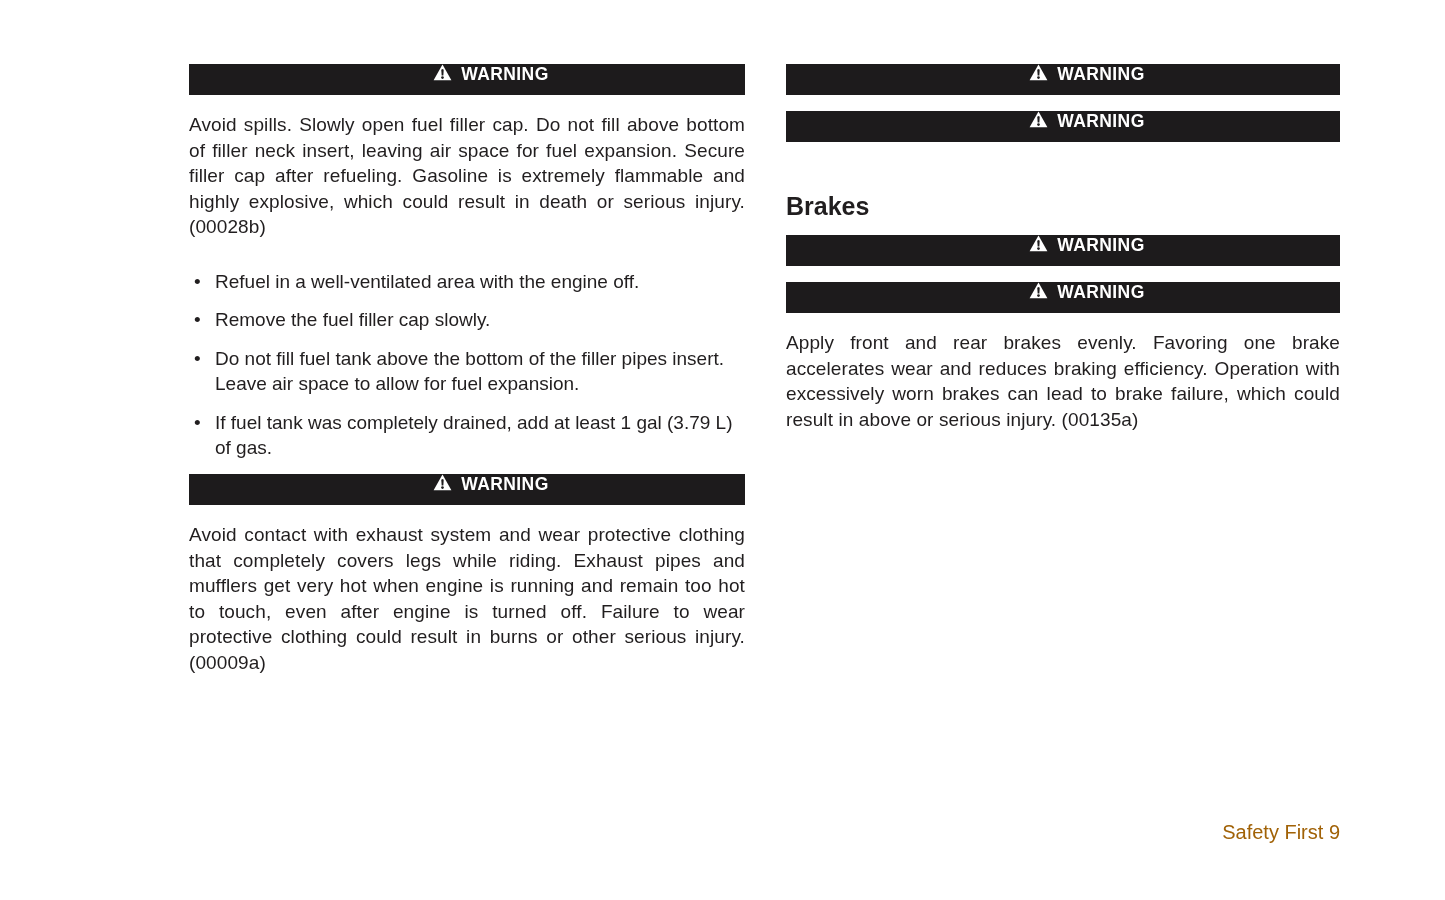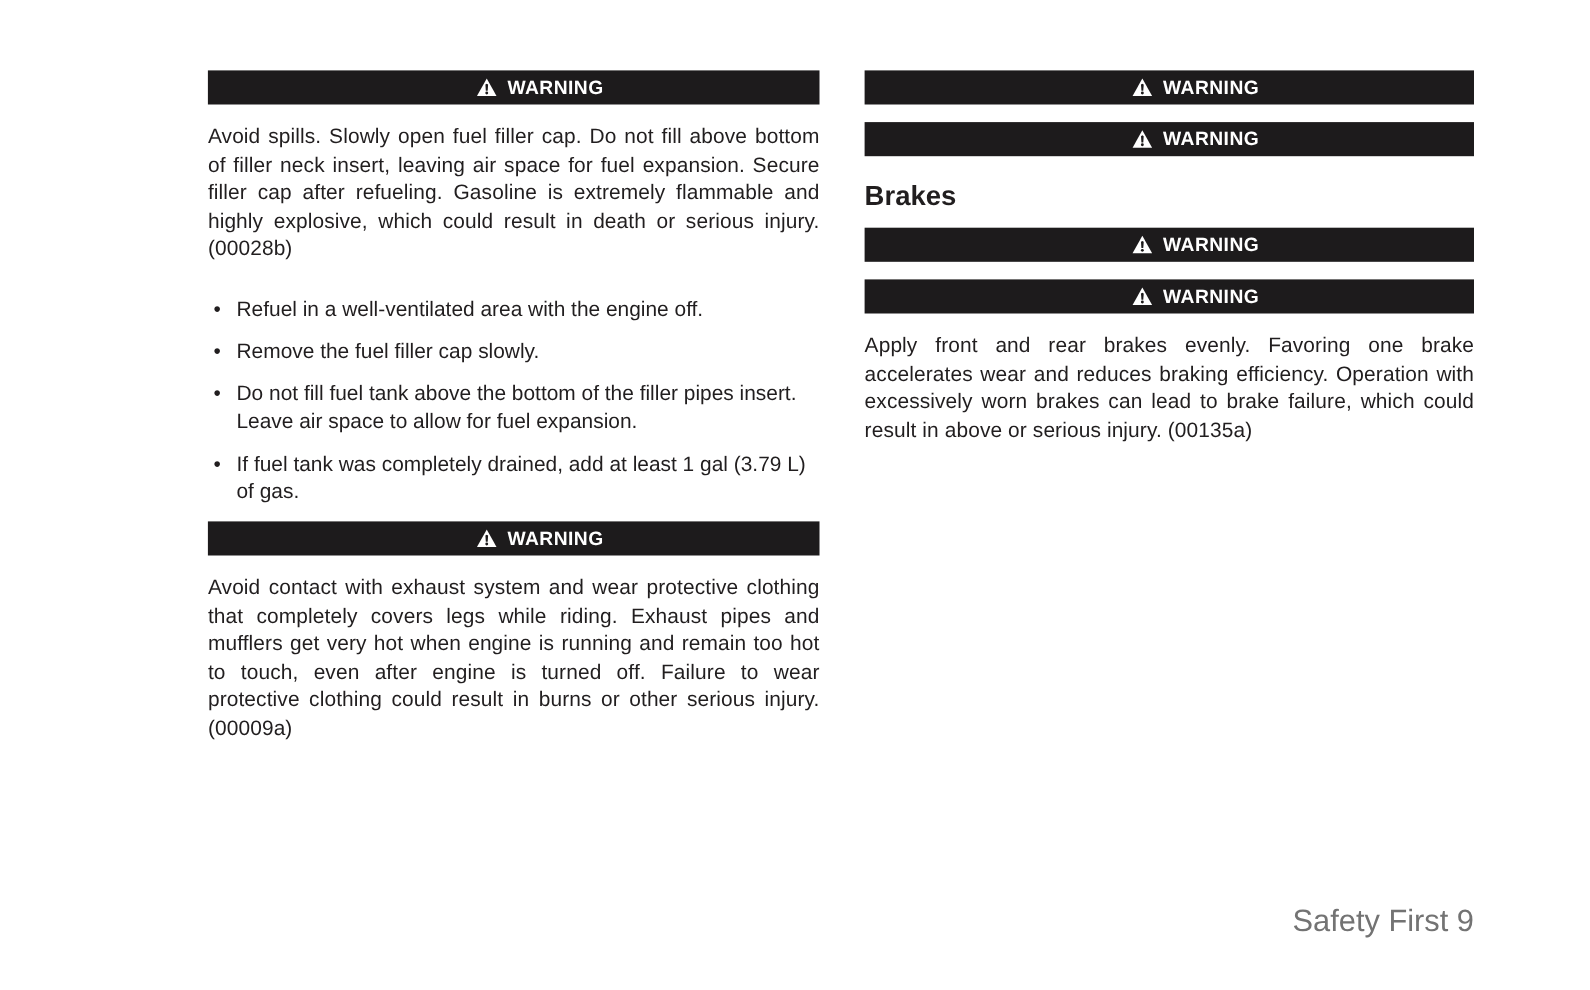--- a/index.html
+++ b/index.html
@@ -12,21 +12,21 @@
     overflow: hidden;
   }
   .col { position: absolute; top: 64px; }
   .col-left  { left: 189px; width: 556px; }
   .col-right { left: 786px; width: 554px; }
 
   .warning-banner {
     background: #1d1b1c;
     height: 31px;
     display: flex;
-    align-items: center;
+    align-items: flex-start;
     justify-content: center;
     gap: 9px;
     padding-left: 48px;
   }
   .warn-label {
     color: #ffffff;
     font-weight: bold;
     font-size: 17.5px;
     letter-spacing: 0.4px;
   }
@@ -53,33 +53,33 @@
 
   .mt-banner2-left  { margin-top: 13px; }
   .mt-banner2-right { margin-top: 16px; }
   .mt-banner3-right { margin-top: 15px; }
   .mt-banner4-right { margin-top: 16px; }
 
   .section-heading {
     font-weight: bold;
     font-size: 25px;
     line-height: 28px;
-    margin-top: 22px;
+    margin-top: 50px;
     text-align: left;
   }
 
   .footer {
     position: absolute;
     left: 786px;
     width: 554px;
     top: 821px;
     text-align: right;
-    font-size: 28px;
+    font-size: 20px;
     font-weight: normal;
-    color: #737373;
+    color: #a16207;
   }
 </style>
 </head>
 <body>
 
 <div class="page">
 
   <div class="col col-left">
 
     <div class="warning-banner">

